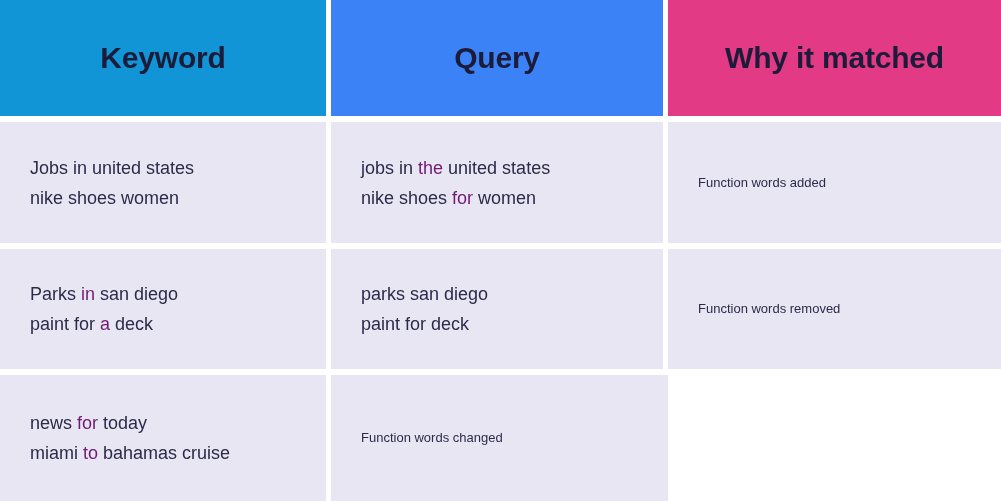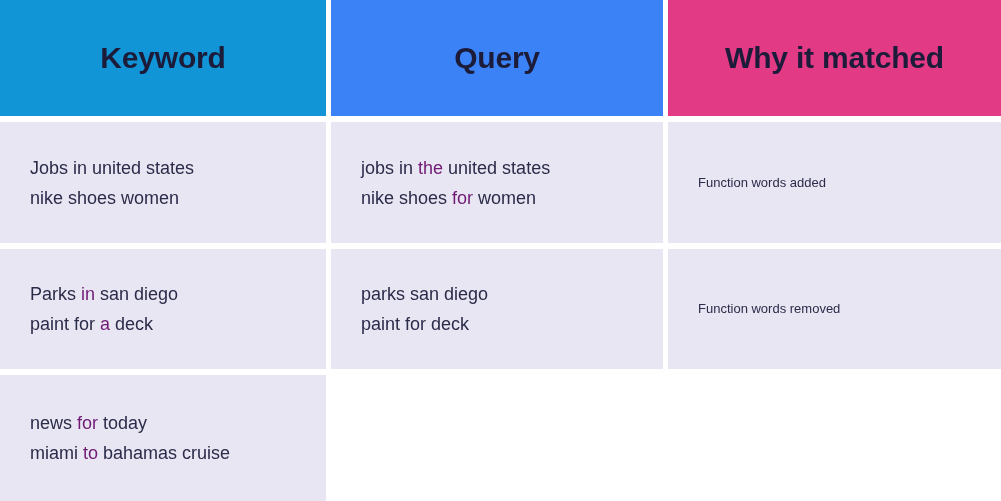--- a/index.html
+++ b/index.html
@@ -110,15 +110,18 @@
 paint for deck</div>
     </div>
     <div class="bcell last">
       <div class="celltext reason">Function words removed</div>
     </div>
 
     <div class="bcell bottomrow">
       <div class="celltext">news <b>for</b> today
 miami <b>to</b> bahamas cruise</div>
     </div>
+    <div class="bcell last bottomrow">
+      <div class="celltext reason">Function words changed</div>
+    </div>
 
   </div>
 </div>
 
 </body></html>

